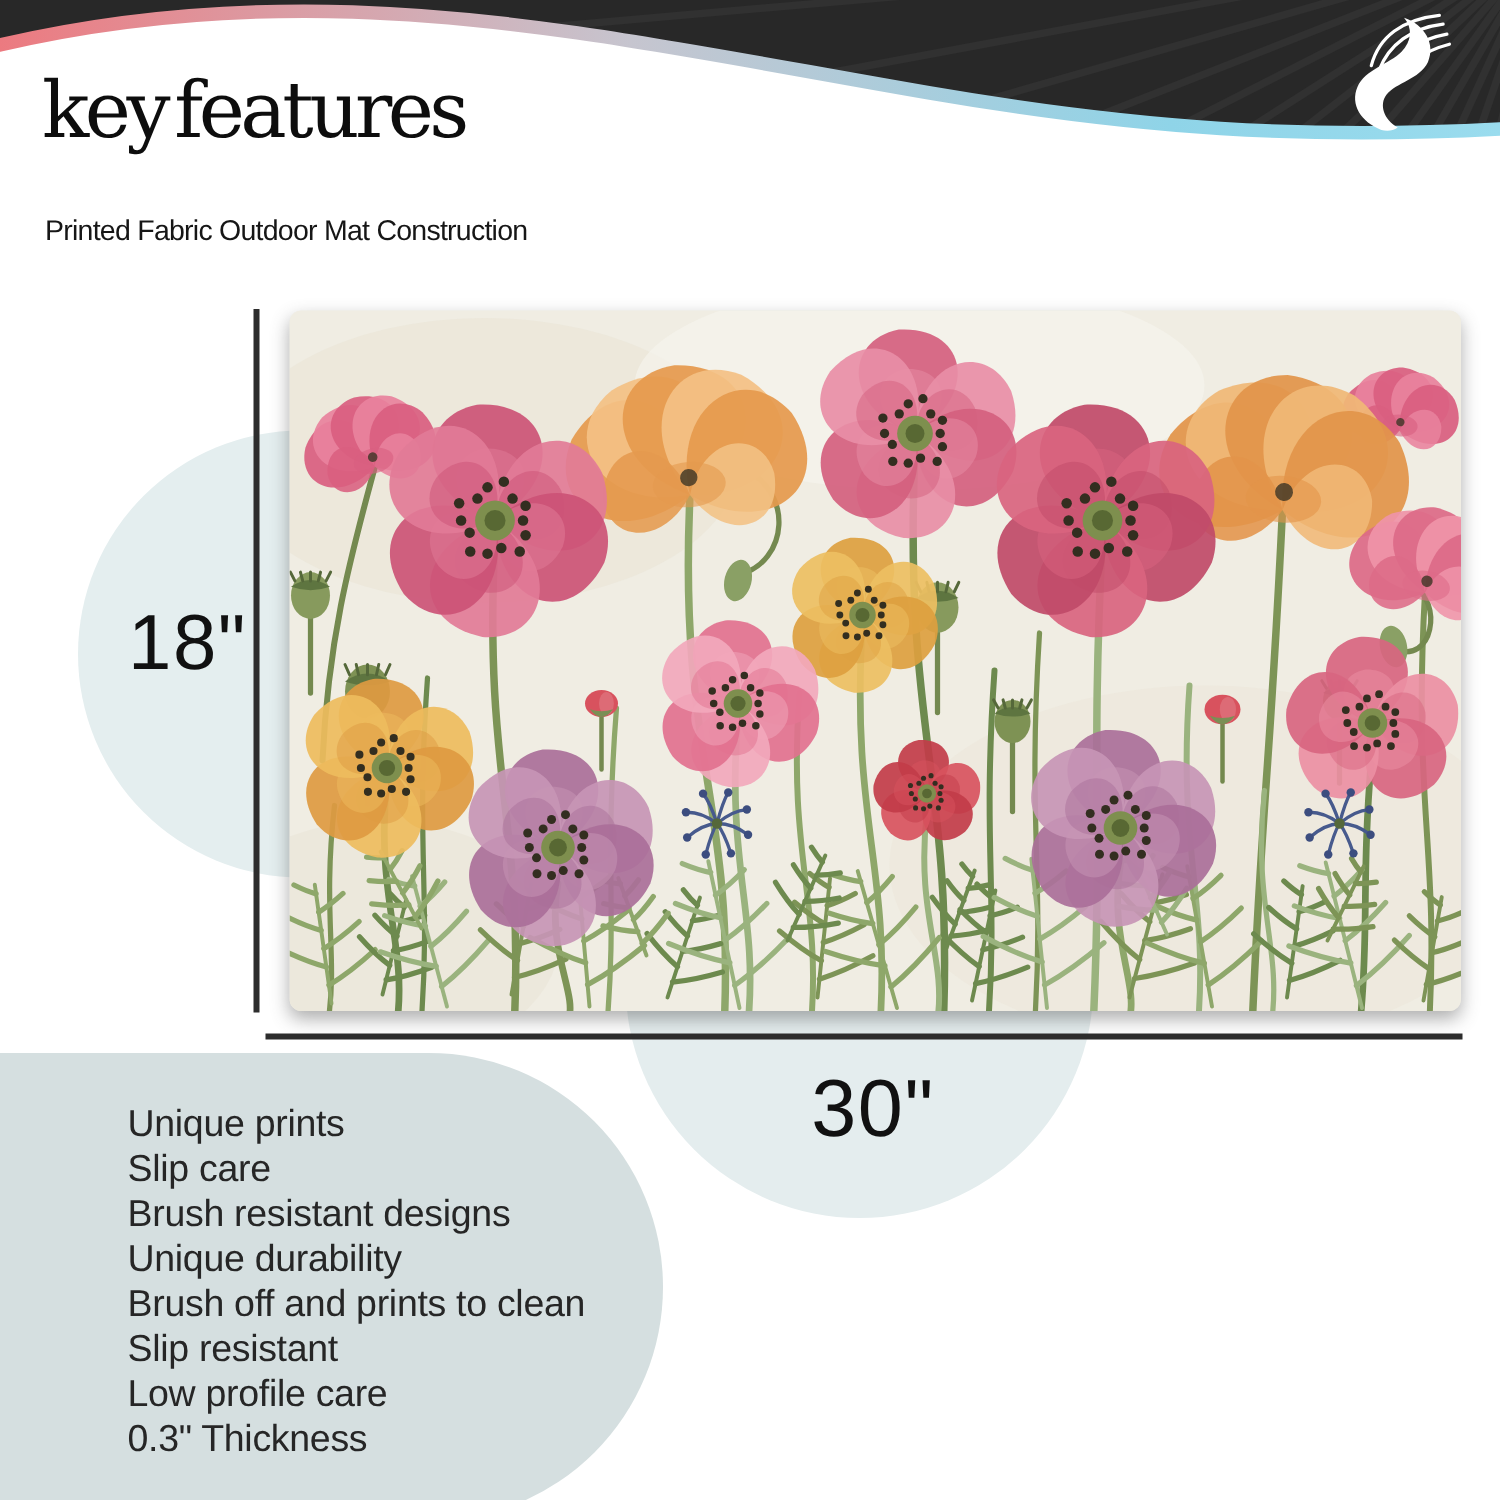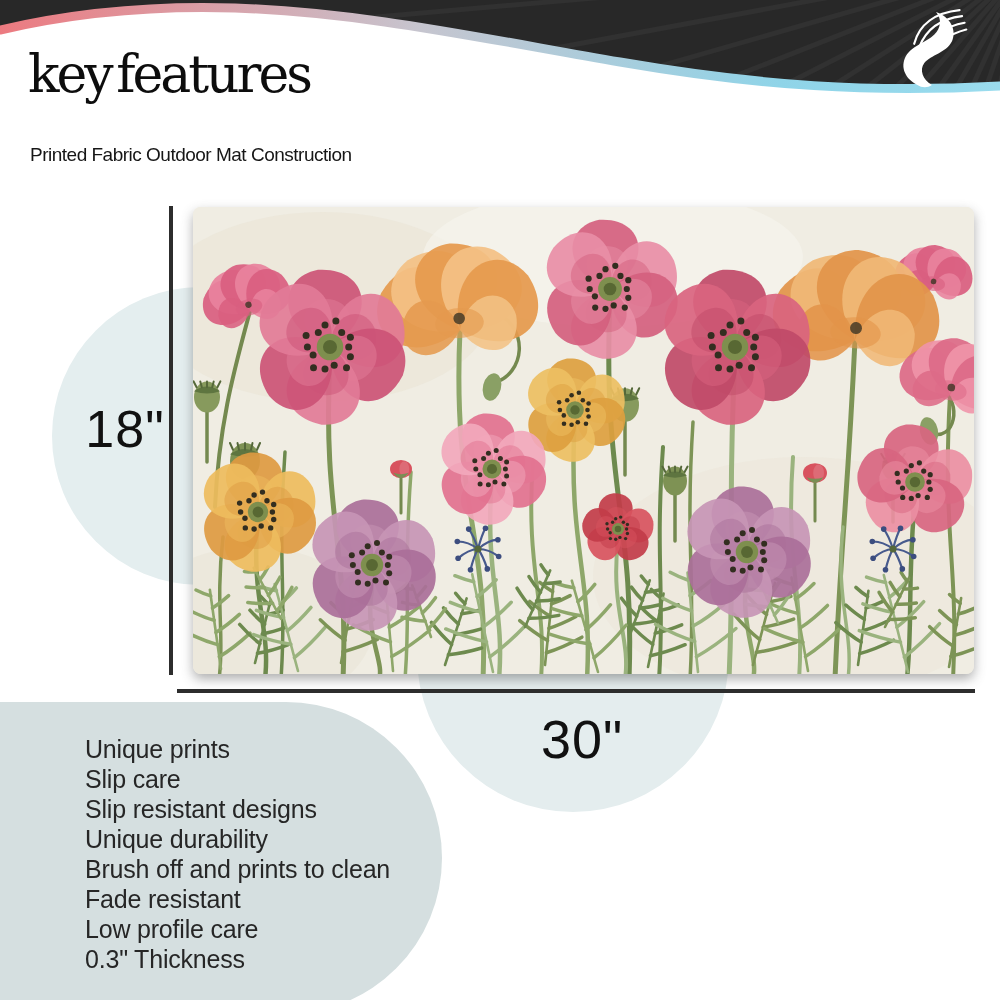--- a/index.html
+++ b/index.html
@@ -38,24 +38,24 @@
 
 <div id="stage">
 
   <div class="circle circle-18"></div>
   <div class="circle circle-30"></div>
   <div class="features-panel"></div>
 
   <ul class="features">
       <li>Unique prints</li>
       <li>Slip care</li>
-      <li>Slip resistant designs</li>
+      <li>Brush resistant designs</li>
       <li>Unique durability</li>
       <li>Brush off and prints to clean</li>
-      <li>Fade resistant</li>
+      <li>Slip resistant</li>
       <li>Low profile care</li>
       <li>0.3" Thickness</li>
     </ul>
 
   <div class="mat">
     <svg id="mat-art" viewBox="0 0 781 467">
         <rect width="781" height="467" fill="#f0ede3"></rect>
         <ellipse cx="130" cy="100" rx="170" ry="95" fill="#e9e3d4" opacity="0.5"></ellipse>
         <ellipse cx="610" cy="370" rx="210" ry="120" fill="#eae5d7" opacity="0.45"></ellipse>
         <ellipse cx="420" cy="50" rx="190" ry="70" fill="#f5f3ec" opacity="0.7"></ellipse>

